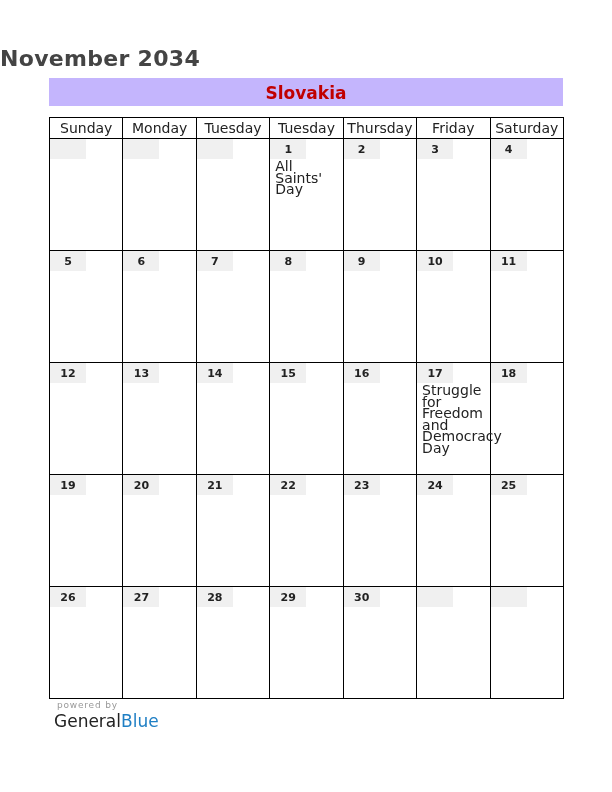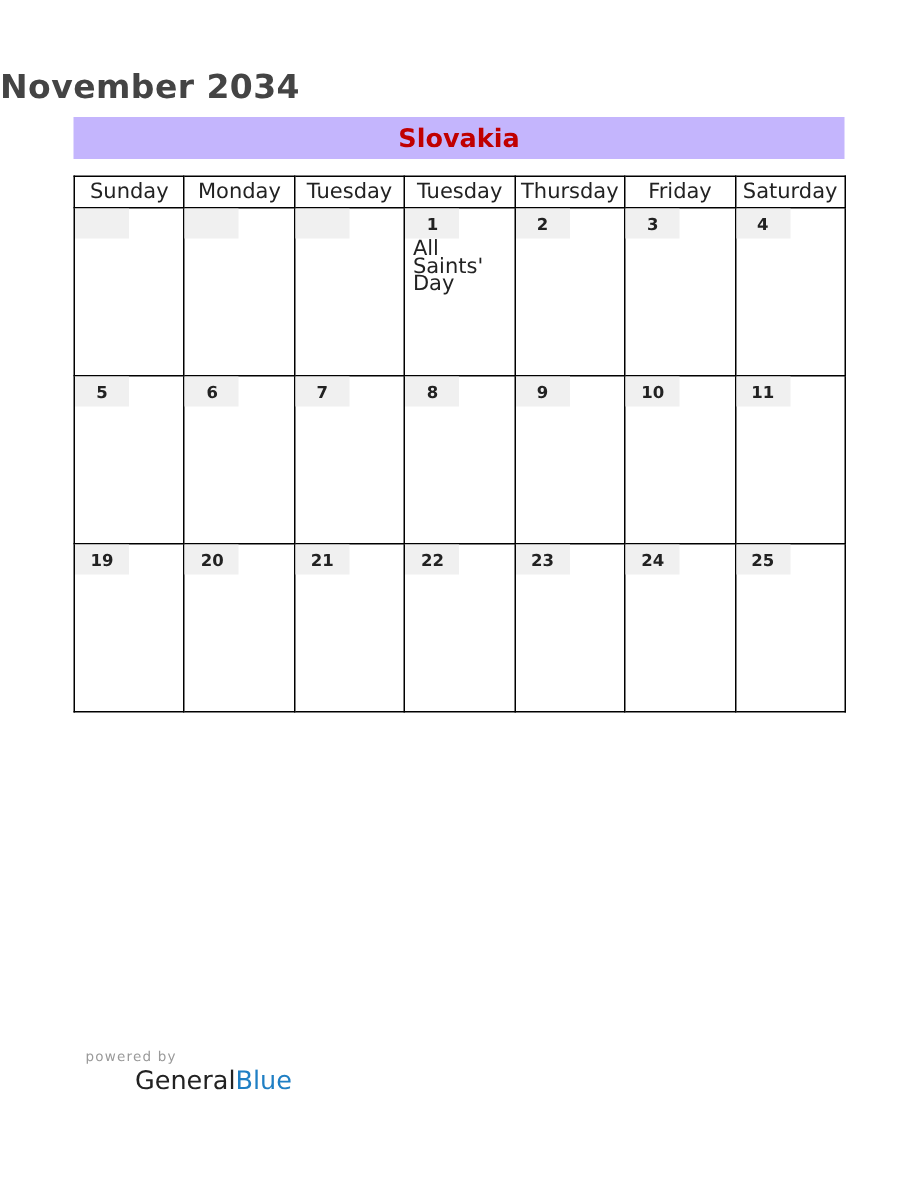--- a/index.html
+++ b/index.html
@@ -6,21 +6,21 @@
   body{width:612px;height:792px;position:relative;font-family:"DejaVu Sans","Liberation Sans",sans-serif;color:#222;overflow:hidden;}
   .title{position:absolute;left:0;top:46px;width:612px;text-align:left;font-size:22px;font-weight:bold;color:#444;letter-spacing:0.3px;}
   .country-bar{position:absolute;left:49px;top:78px;width:514px;height:28px;background:#c4b5fd;}
   .country{display:block;text-align:center;line-height:30px;font-size:17px;font-weight:bold;color:#c00000;}
   table.cal{position:absolute;left:49px;top:117px;width:515px;border-collapse:collapse;table-layout:fixed;}
   table.cal th{height:20px;border:1px solid #000;font-weight:normal;font-size:14px;color:#222;text-align:center;padding:0;}
   table.cal td{height:111px;border:1px solid #000;vertical-align:top;padding:0;position:relative;}
   .daynum{display:block;width:36px;height:20px;background:#f0f0f0;font-size:11px;font-weight:bold;line-height:22px;padding-left:0;text-indent:0;text-align:center;margin-left:0;}
   .holiday{display:block;font-size:14px;line-height:11.5px;color:#222;padding:2px 4px 0 5px;}
   .powered{position:absolute;left:57px;top:700px;font-size:9px;color:#999;letter-spacing:0.8px;}
-  .brand{position:absolute;left:54px;top:711px;font-size:17px;margin-left:36px;}
+  .brand{position:absolute;left:54px;top:711px;font-size:17px;}
   .brand .g{color:#222;}
   .brand .b{color:#1f7fc4;}
 </style>
 </head>
 <body>
 
 <div class="title">November 2034</div>
 <div class="country-bar">
   <span class="country">Slovakia</span>
 </div>
@@ -80,20 +80,44 @@
         </td>
         <td>
           <span class="daynum">10</span>
         </td>
         <td>
           <span class="daynum">11</span>
         </td>
       </tr>
       <tr>
         <td>
+          <span class="daynum">12</span>
+        </td>
+        <td>
+          <span class="daynum">13</span>
+        </td>
+        <td>
+          <span class="daynum">14</span>
+        </td>
+        <td>
+          <span class="daynum">15</span>
+        </td>
+        <td>
+          <span class="daynum">16</span>
+        </td>
+        <td>
+          <span class="daynum">17</span>
+          <span class="holiday">Struggle for Freedom and Democracy Day</span>
+        </td>
+        <td>
+          <span class="daynum">18</span>
+        </td>
+      </tr>
+      <tr>
+        <td>
           <span class="daynum">19</span>
         </td>
         <td>
           <span class="daynum">20</span>
         </td>
         <td>
           <span class="daynum">21</span>
         </td>
         <td>
           <span class="daynum">22</span>
@@ -101,19 +125,42 @@
         <td>
           <span class="daynum">23</span>
         </td>
         <td>
           <span class="daynum">24</span>
         </td>
         <td>
           <span class="daynum">25</span>
         </td>
       </tr>
+      <tr>
+        <td>
+          <span class="daynum">26</span>
+        </td>
+        <td>
+          <span class="daynum">27</span>
+        </td>
+        <td>
+          <span class="daynum">28</span>
+        </td>
+        <td>
+          <span class="daynum">29</span>
+        </td>
+        <td>
+          <span class="daynum">30</span>
+        </td>
+        <td>
+          <span class="daynum"></span>
+        </td>
+        <td>
+          <span class="daynum"></span>
+        </td>
+      </tr>
     </tbody>
 </table>
 
 <div class="powered">powered by</div>
 <div class="brand">
   <span class="g">General</span><span class="b">Blue</span>
 </div>
 
 </body></html>

